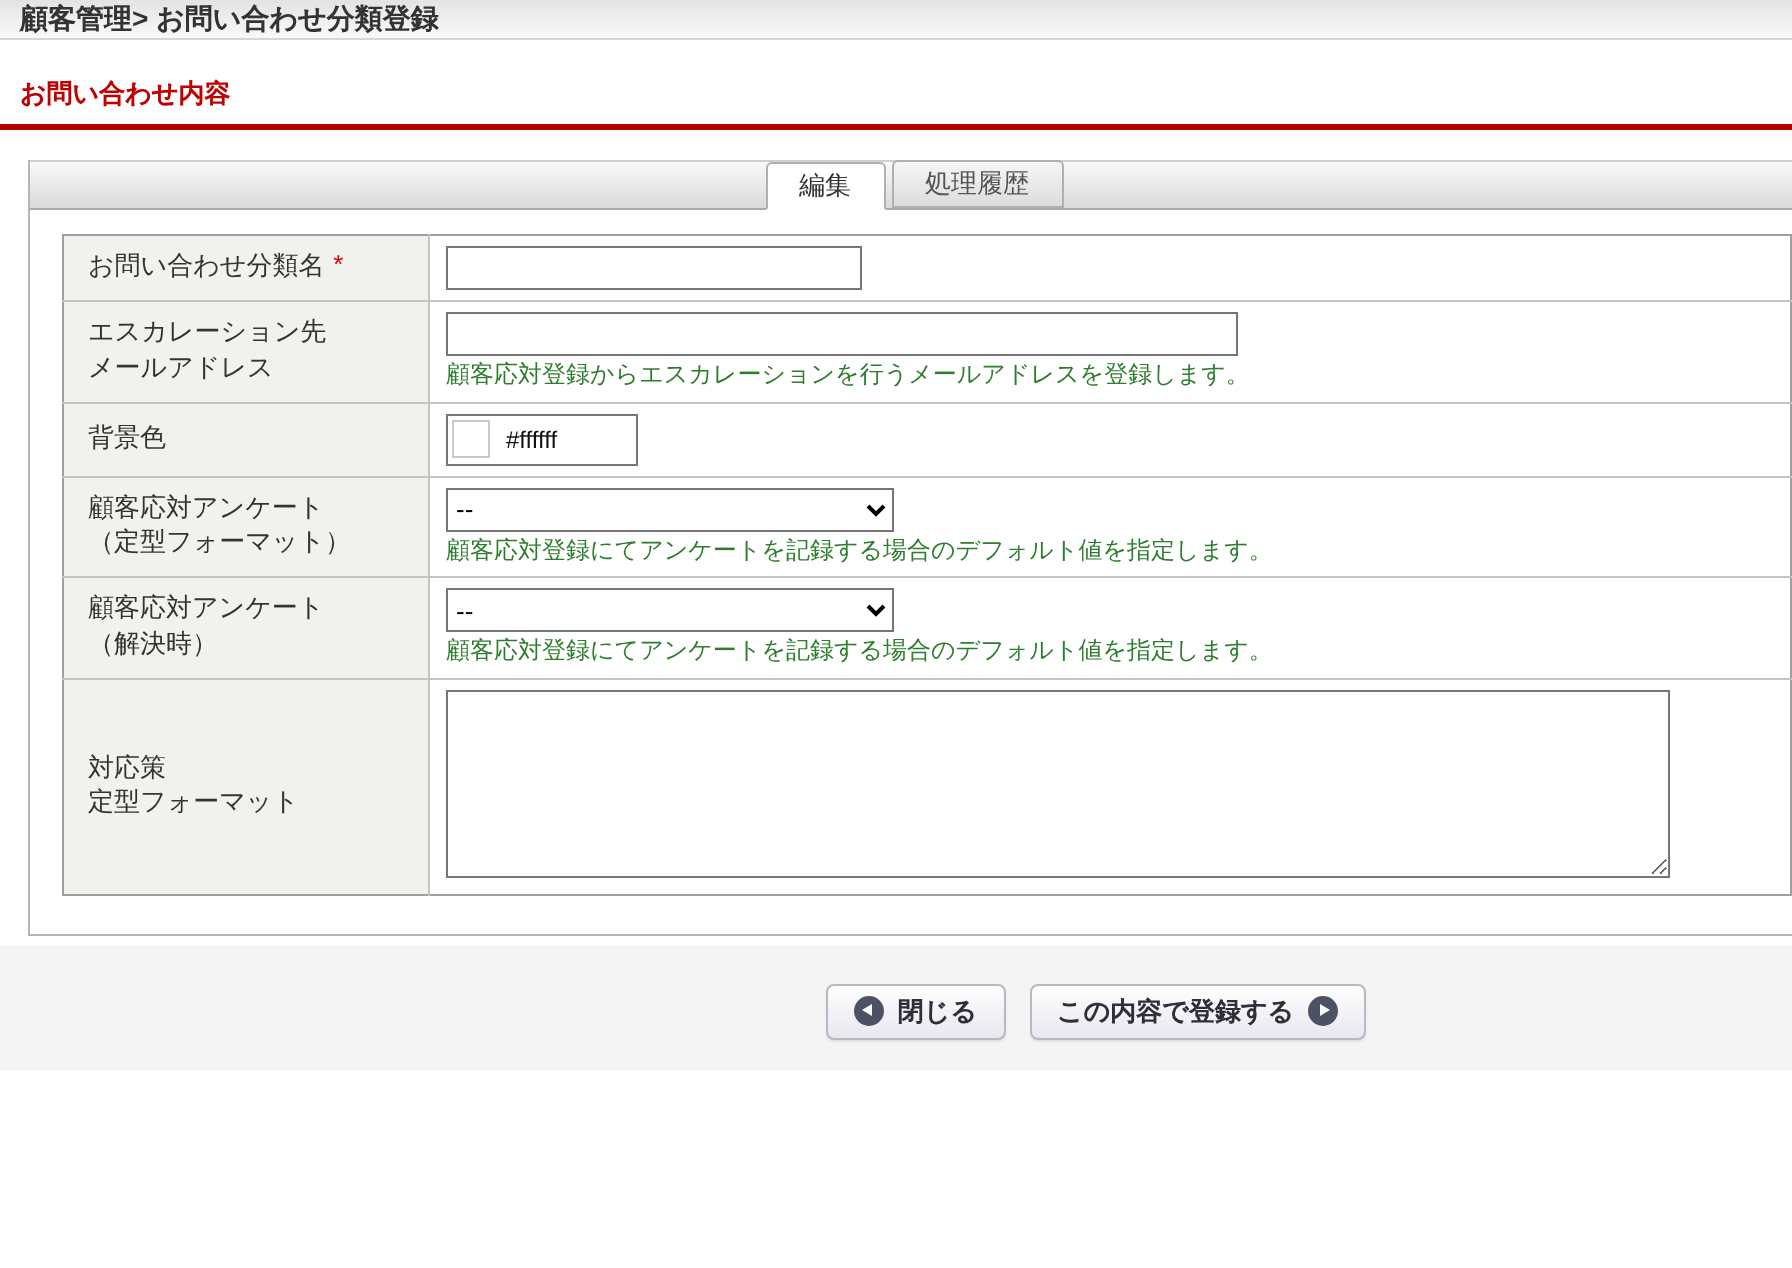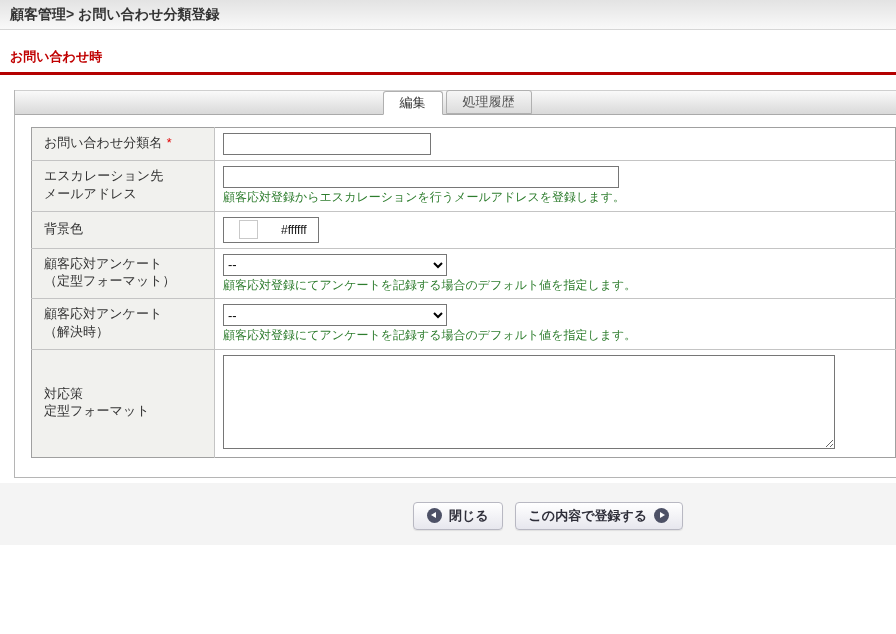--- a/index.html
+++ b/index.html
@@ -3,21 +3,21 @@
 <meta charset="utf-8">
 <style>
   :root{
     --heading-red:#c00000; --rule-red:#b40000; --help-green:#2e7d2e; --accent-bar:#4062c0;
   }
   *{box-sizing:border-box; margin:0; padding:0;}
   html,body{width:896px; height:634px; overflow:hidden; background:#fff;
     font-family:"Liberation Sans","DejaVu Sans",sans-serif; font-size:13px; color:#333;}
 
   
-  .topbar{height:30px; background:linear-gradient(#e3e3e3,#f9f9f9);
+  .topbar{height:20px; background:linear-gradient(#e3e3e3,#f9f9f9);
     border-bottom:1px solid #d6d6d6; display:flex; align-items:center; padding-left:10px;}
   .topbar .crumb{font-weight:bold; font-size:14px; color:#333;}
 
   
   .section-heading{margin:18px 0 6px 10px; font-weight:bold; font-size:13px; color:var(--heading-red);}
   .red-rule{height:3px; background:var(--rule-red); width:100%;}
 
   
   .tabbox{margin-left:14px; margin-top:15px; border-left:1px solid #b5b5b5; border-bottom:1px solid #b5b5b5;}
   .tabstrip{height:25px; background:linear-gradient(#fafafa,#d9d9d9);
@@ -39,21 +39,21 @@
   .req{color:#e00000; margin-left:3px;}
 
   input[type=text]{height:22px; border:1px solid #767676; background:#fff; padding:0 4px; font-size:13px;}
   .in-name{width:208px;}
   .in-mail{width:396px;}
   select{width:224px; height:22px; font-size:13px; background:#fff; border:1px solid #767676;}
   textarea{width:612px; height:94px; border:1px solid #767676; resize:both; font-size:13px;}
   .help{color:var(--help-green); font-size:12px; margin-top:2px; line-height:1.3;}
 
   .color-ctl{display:inline-flex; align-items:center; width:96px; height:26px;
-    border:1px solid #767676; background:#fff; padding-left:15px; cursor:pointer;gap:15px;}
+    border:1px solid #767676; background:#fff; padding-left:2px; cursor:pointer;}
   .swatch{width:19px; height:19px; background:#ffffff; border:1px solid #c9c9c9;}
   .color-text{margin-left:8px; font-size:12px; color:#111;}
 
   
   .footer{margin-top:5px; height:62px; background:#f4f4f4; display:flex; align-items:center;}
   .btn-group{display:flex; gap:12px; margin:0 auto; transform:translateX(100px); padding-top:4px;}
   .btn{display:inline-flex; align-items:center; gap:7px; padding:4px 13px; cursor:pointer;
     border:1px solid #b8b8c2; border-radius:4px; background:linear-gradient(#ffffff,#e7e7ee);
     font-weight:bold; font-size:13px; color:#2f2f3a; box-shadow:0 1px 1px rgba(0,0,0,0.08);}
   .circ{width:15px; height:15px; border-radius:50%; background:#4d5166; position:relative; flex:none;}
@@ -62,21 +62,21 @@
   .circ.left::after{left:4px; border-right:5px solid #fff;}
   .circ.right::after{left:6px; border-left:5px solid #fff;}
 </style>
 </head>
 <body>
 
 <div class="topbar">
   <span class="crumb">顧客管理&gt; お問い合わせ分類登録</span>
 </div>
 
-<div class="section-heading">お問い合わせ時</div>
+<div class="section-heading">お問い合わせ内容</div>
 <div class="red-rule"></div>
 
 <div class="tabbox">
   <div class="tabstrip">
     <div class="tab active">編集</div>
     <div class="tab inactive">処理履歴</div>
   </div>
 
   <div class="content">
     <table class="form">

